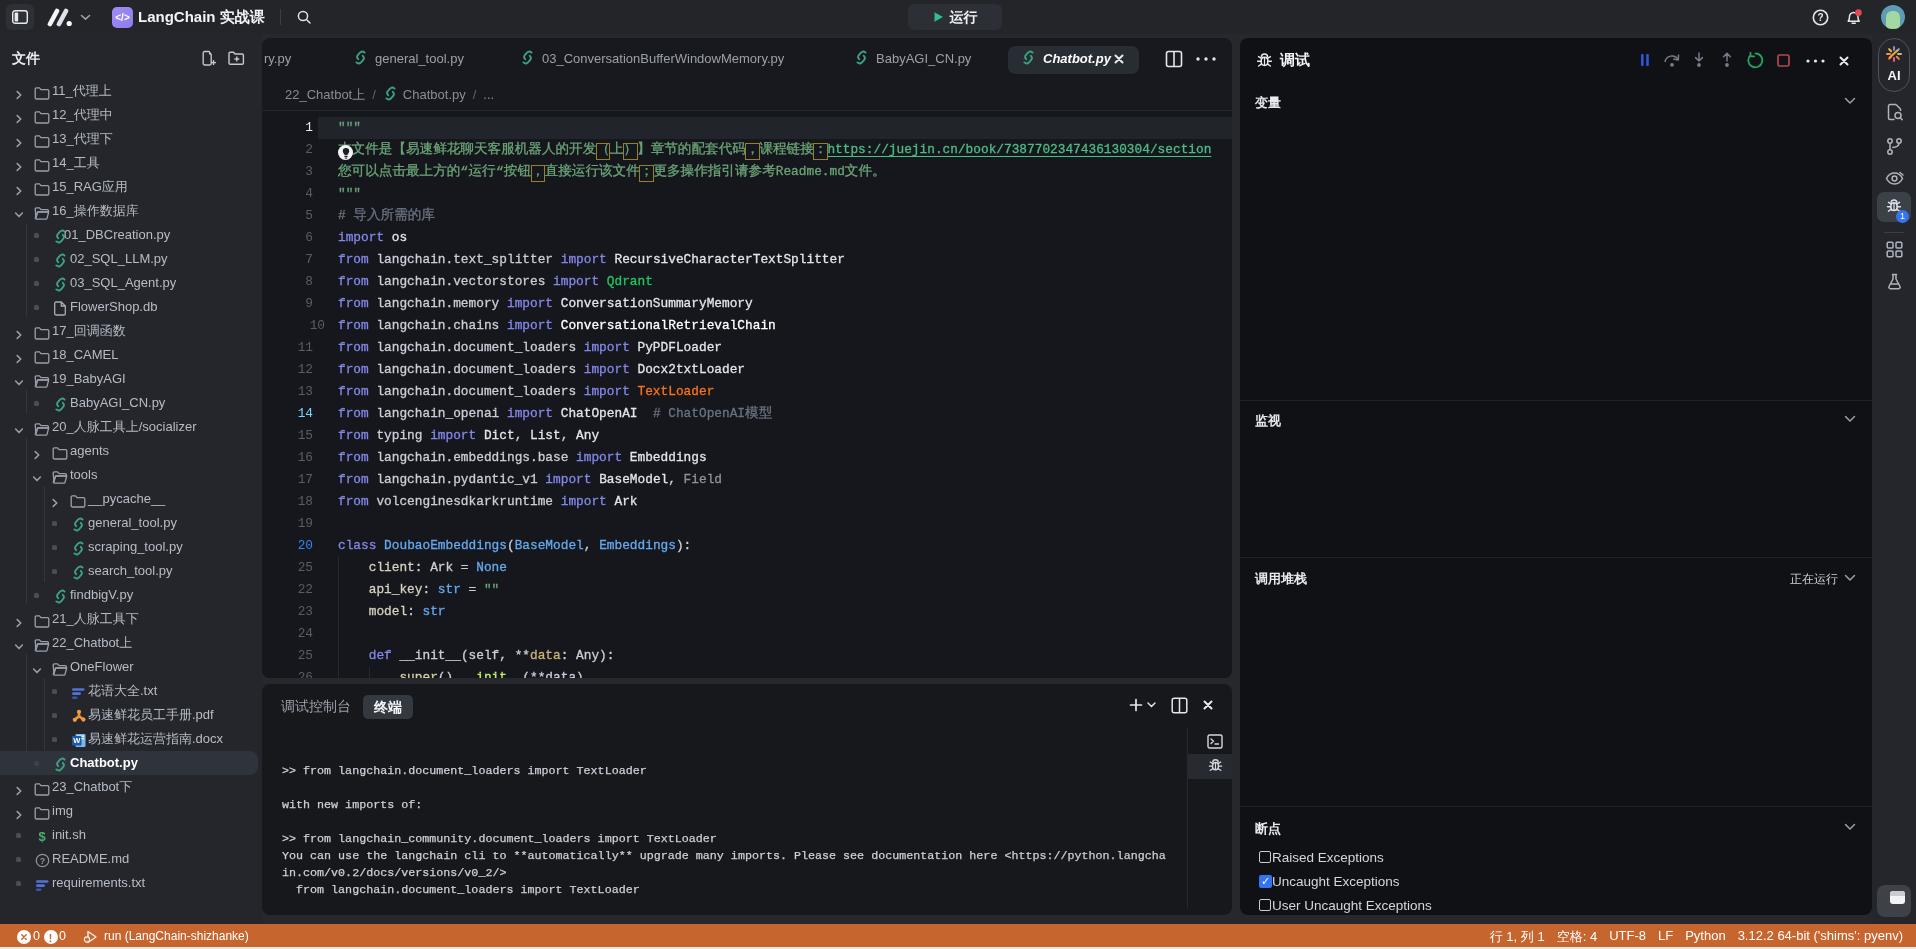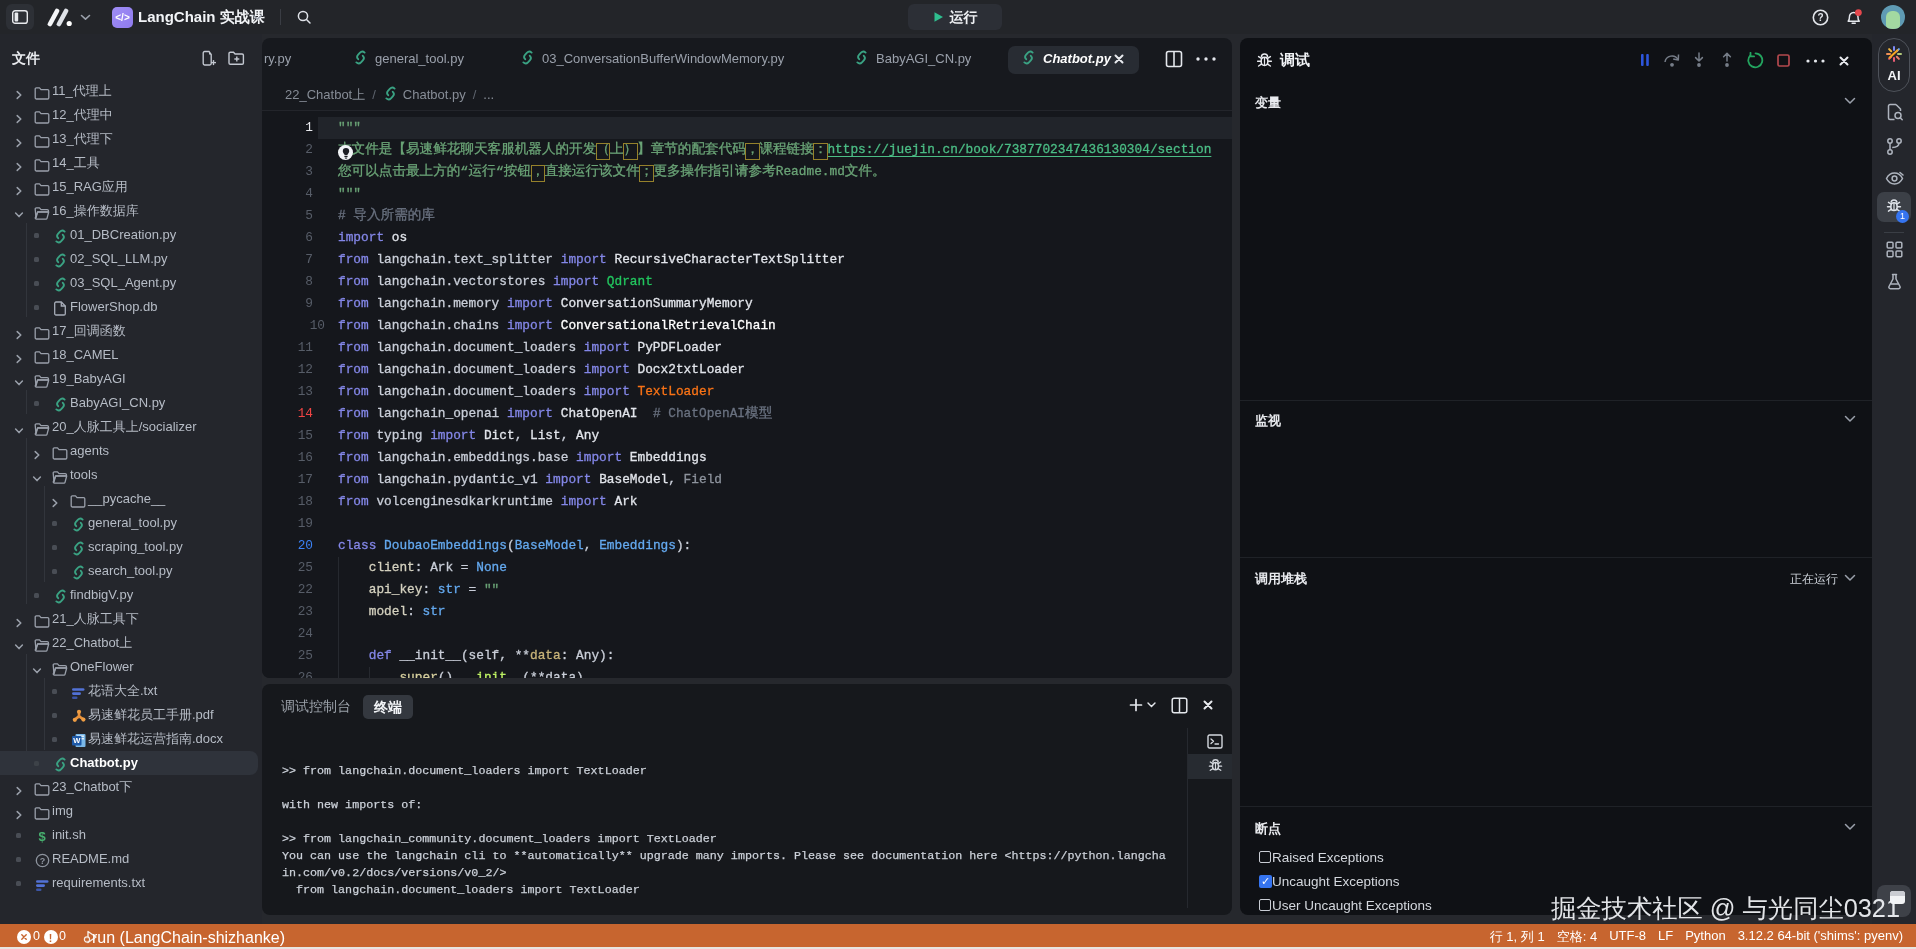--- a/index.html
+++ b/index.html
@@ -198,21 +198,21 @@
               <path d="M3.7 6 h11 l-1.7 6.3 a1.1 1.1 0 0 1 -1.1 0.8 H2.4 a1.1 1.1 0 0 1 -1.1 -1.4 Z" fill="none" stroke="#9aa0ab" stroke-width="1.3" stroke-linejoin="round"></path>
             </svg></span>
           <span class="nm" style="left:52px">16_操作数据库</span>
         </div>
 <div class="trow" style="top:189px">
           <span class="tdot" style="left:34px;background:#494d55"></span>
           <span class="tico" style="left:53px;top:5px"><svg style="" width="15" height="15" viewBox="0 0 15 15">
               <path d="M11.6 2.6 a3.3 3.3 0 0 0 -4.6 0.1 l-1.8 1.9 a3.3 3.3 0 0 0 0 4.6" fill="none" stroke="#3aa283" stroke-width="1.9" stroke-linecap="round"></path>
               <path d="M3.4 12.4 a3.3 3.3 0 0 0 4.6 -0.1 l1.8 -1.9 a3.3 3.3 0 0 0 0 -4.6" fill="none" stroke="#3aa283" stroke-width="1.9" stroke-linecap="round"></path>
             </svg></span>
-          <span class="nm" style="left:70px">01_DBCreation.py</span>
+          <span class="nm" style="left:64px">01_DBCreation.py</span>
         </div>
 <div class="trow" style="top:213px">
           <span class="tdot" style="left:34px;background:#494d55"></span>
           <span class="tico" style="left:53px;top:5px"><svg style="" width="15" height="15" viewBox="0 0 15 15">
               <path d="M11.6 2.6 a3.3 3.3 0 0 0 -4.6 0.1 l-1.8 1.9 a3.3 3.3 0 0 0 0 4.6" fill="none" stroke="#3aa283" stroke-width="1.9" stroke-linecap="round"></path>
               <path d="M3.4 12.4 a3.3 3.3 0 0 0 4.6 -0.1 l1.8 -1.9 a3.3 3.3 0 0 0 0 -4.6" fill="none" stroke="#3aa283" stroke-width="1.9" stroke-linecap="round"></path>
             </svg></span>
           <span class="nm" style="left:70px">02_SQL_LLM.py</span>
         </div>
 <div class="trow" style="top:237px">
@@ -500,21 +500,21 @@
 <div class="lnum" style="left:0px;top:72px;color:#575d68">4</div>
 <div class="lnum" style="left:0px;top:94px;color:#575d68">5</div>
 <div class="lnum" style="left:0px;top:116px;color:#575d68">6</div>
 <div class="lnum" style="left:0px;top:138px;color:#575d68">7</div>
 <div class="lnum" style="left:0px;top:160px;color:#575d68">8</div>
 <div class="lnum" style="left:0px;top:182px;color:#575d68">9</div>
 <div class="lnum" style="left:12px;top:204px;color:#575d68">10</div>
 <div class="lnum" style="left:0px;top:226px;color:#575d68">11</div>
 <div class="lnum" style="left:0px;top:248px;color:#575d68">12</div>
 <div class="lnum" style="left:0px;top:270px;color:#575d68">13</div>
-<div class="lnum" style="left:0px;top:292px;color:#ef4444">14</div>
+<div class="lnum" style="left:0px;top:292px;color:#7dd3fc">14</div>
 <div class="lnum" style="left:0px;top:314px;color:#575d68">15</div>
 <div class="lnum" style="left:0px;top:336px;color:#575d68">16</div>
 <div class="lnum" style="left:0px;top:358px;color:#575d68">17</div>
 <div class="lnum" style="left:0px;top:380px;color:#575d68">18</div>
 <div class="lnum" style="left:0px;top:402px;color:#575d68">19</div>
 <div class="lnum" style="left:0px;top:424px;color:#3b82f6">20</div>
 <div class="lnum" style="left:0px;top:446px;color:#575d68">25</div>
 <div class="lnum" style="left:0px;top:468px;color:#575d68">22</div>
 <div class="lnum" style="left:0px;top:490px;color:#575d68">23</div>
 <div class="lnum" style="left:0px;top:512px;color:#575d68">24</div>
@@ -739,31 +739,30 @@
         </svg>
 <div class="abs" style="left:33px;top:5px;font-size:12.5px">0</div>
 <div class="abs" style="left:44px;top:6px;width:14px;height:14px;border-radius:50%;background:#fff"></div>
 <div class="abs" style="left:48.7px;top:7.5px;color:#c7652f;font-size:10.5px;font-weight:bold">!</div>
 <div class="abs" style="left:59px;top:5px;font-size:12.5px">0</div>
 <svg class="abs" style="left:83px;top:6px" width="15" height="14" viewBox="0 0 15 14">
           <path d="M5 1.5 L13 7 L5 12.5 Z" fill="none" stroke="#f6ede6" stroke-width="1.4" stroke-linejoin="round"></path>
           <circle cx="4" cy="9.5" r="2.6" fill="#c7652f" stroke="#f6ede6" stroke-width="1.2"></circle>
           <path d="M1 9.5 H2 M6 9.5 H7 M2 7 L3.2 8 M6 7 L4.8 8 M2 12 L3.2 11 M6 12 L4.8 11" stroke="#f6ede6" stroke-width="0.9"></path>
         </svg>
-<div class="abs" style="left:92px;top:5px;font-size:16px">run (LangChain-shizhanke)</div>
+<div class="abs" style="left:104px;top:5px;font-size:12px">run (LangChain-shizhanke)</div>
 <div class="abs" style="right:13px;top:4px;display:flex;gap:12px;font-size:13px">
           <span>行 1, 列 1</span>
           <span>空格: 4</span>
           <span>UTF-8</span>
           <span>LF</span>
           <span>Python</span>
           <span>3.12.2 64-bit ('shims': pyenv)</span>
         </div>
 <div class="abs" style="left:0;top:23.2px;width:1916px;height:1.8px;background:#e8e5e1"></div>
       </div>
     <div id="sbright"></div>
   </div>
 
   <div class="abs" style="right:5px;top:885px;width:34px;height:32px;border-radius:8px;background:rgba(84,88,96,0.55);z-index:8"></div>
     <div class="abs" style="right:11px;top:891px;width:15px;height:13px;border-radius:3px;background:#f2f3f5;z-index:8"></div>
     <div class="abs" style="right:11px;top:891px;width:15px;height:5px;border-radius:3px 3px 0 0;background:#caccd2;z-index:8"></div>
-    <div id="watermark" class="abs">掘金技术社区 @ 与光同尘0321</div>
 </div>
 
 </body></html>

